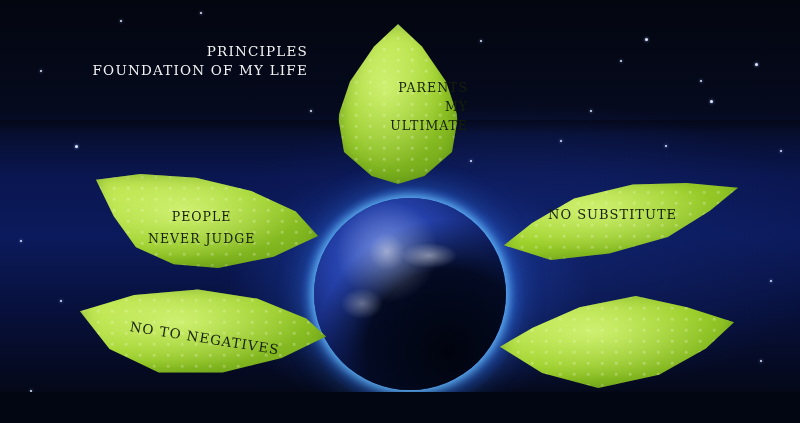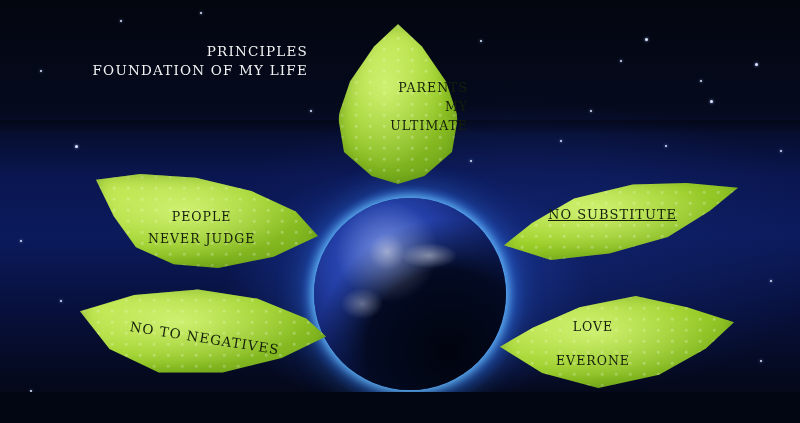--- a/index.html
+++ b/index.html
@@ -64,21 +64,21 @@
     
     .leaf-nj { left:96px; top:174px; width:222px; height:94px;
       clip-path:polygon(0% 6%, 20% 0%, 45% 4%, 70% 18%, 90% 40%, 100% 66%, 80% 88%, 55% 100%, 35% 96%, 18% 78%, 8% 45%);
     }
     .lt-nj { left:148px; top:206px; font-size:12.5px; line-height:22px; }
 
     
     .leaf-ns { left:504px; top:178px; width:234px; height:82px;
       clip-path:polygon(0% 82%, 12% 55%, 30% 25%, 55% 8%, 78% 6%, 100% 12%, 88% 40%, 70% 72%, 45% 92%, 20% 100%);
     }
-    .lt-ns { left:548px; top:200px; font-size:13px; line-height:30px; text-align:left;text-decoration:underline; }
+    .lt-ns { left:548px; top:200px; font-size:13px; line-height:30px; text-align:left; }
 
     
     .leaf-nn { left:80px; top:286px; width:246px; height:90px;
       clip-path:polygon(0% 28%, 22% 10%, 48% 4%, 72% 14%, 92% 36%, 100% 56%, 82% 80%, 58% 96%, 32% 96%, 12% 70%);
     }
     .lt-nn { left:130px; top:318px; font-size:13.5px; transform:rotate(9deg); transform-origin:left center; }
 
     
     .leaf-le { left:500px; top:294px; width:234px; height:94px;
       clip-path:polygon(0% 56%, 14% 36%, 34% 14%, 58% 2%, 80% 14%, 100% 30%, 88% 58%, 68% 86%, 42% 100%, 18% 84%);
@@ -143,17 +143,13 @@
   <div class="leaf-text lt-ns">
     <div style="padding-left:0">NO SUBSTITUTE</div>
   </div>
 
   <div class="leaf leaf-nn"></div>
   <div class="leaf-text lt-nn">
     <div>NO TO NEGATIVES</div>
   </div>
 
   <div class="leaf leaf-le"></div>
-  <div class="leaf-text lt-le">
-    <div>LOVE</div>
-    <div>EVERONE</div>
-  </div>
 </div>
 
 </body></html>

